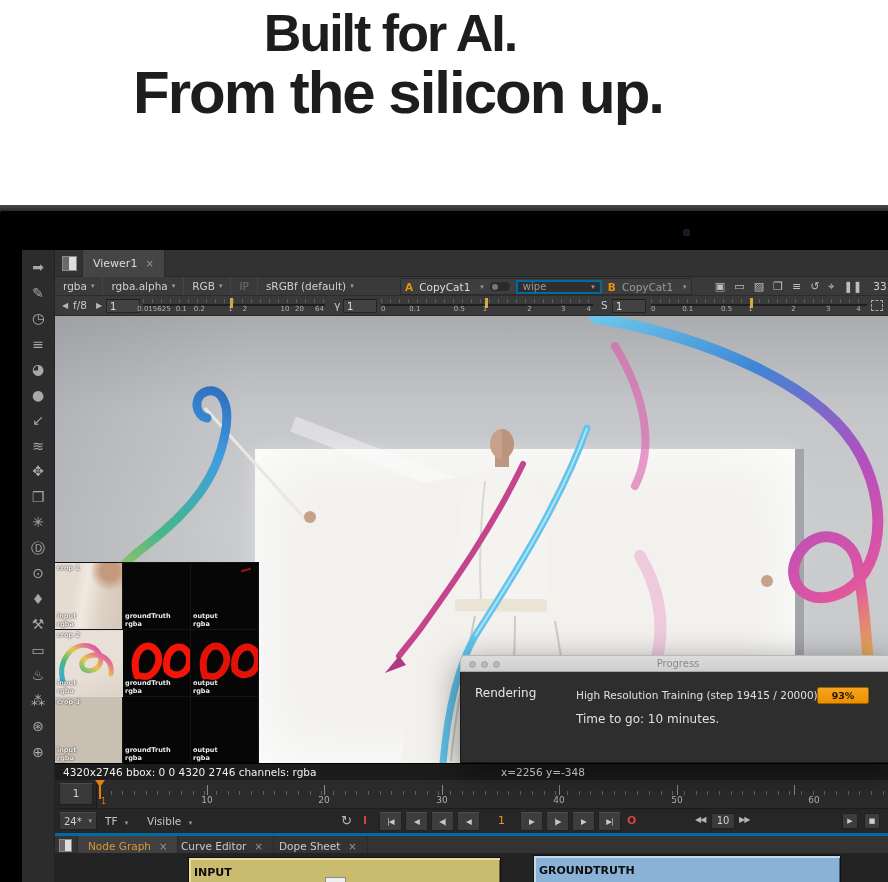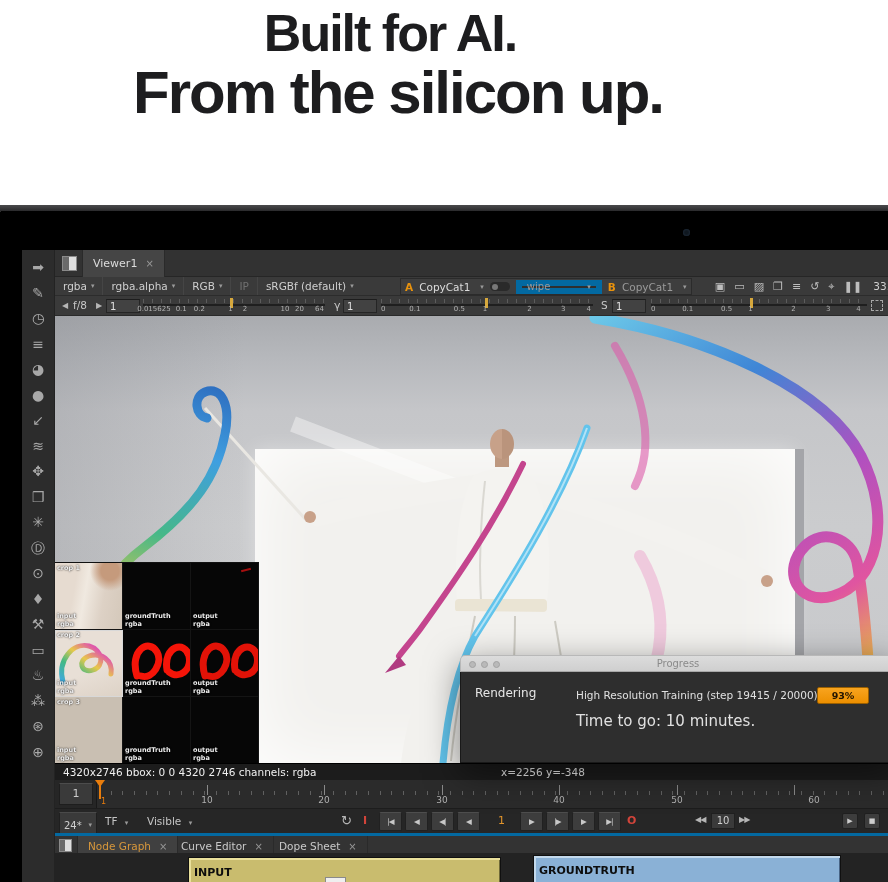--- a/index.html
+++ b/index.html
@@ -46,21 +46,21 @@
               border-bottom:1px solid #2c2c2c; display:flex; align-items:center; }
   .vt-item { display:flex; align-items:center; padding:0 8px; height:100%; color:#cfcfcf; font-size:10.5px; }
   .dim { color:#707070; }
   .abgroup { position:absolute; left:345px; top:1px; height:17px; display:flex; align-items:center;
              background:#3e3e3e; border:1px solid #2b2b2b; padding:0 4px; gap:6px; }
   .badge { color:#e8920d; font-weight:bold; font-size:10.5px; }
   .abtext { color:#dcdcdc; font-size:10.5px; }
   .abtext.b { color:#9a9a9a; }
   .toggle { width:20px; height:9px; border-radius:5px; background:#2a2a2a; position:relative; }
   .toggle::after { content:""; position:absolute; left:2px; top:1.5px; width:6px; height:6px; border-radius:50%; background:#787878; }
-  .wipebox { background:#2f2f2f; border:6px solid #0369a1; height:14px; width:86px;
+  .wipebox { background:#2f2f2f; border:2px solid #0369a1; height:14px; width:86px;
              color:#9a9a9a; font-size:10px; padding:0 5px; display:flex; align-items:center; justify-content:space-between; }
   .ricons { position:absolute; right:26px; top:0; height:19px; display:flex; align-items:center; gap:9px; }
   .ricon { color:#bdbdbd; font-size:11px; }
   .fps { position:absolute; right:-2px; top:3px; color:#cfcfcf; font-size:10.5px; }
 
   
   .exprow { position:absolute; left:55px; top:296px; right:0; height:20px; background:#3a3a3a;
             border-bottom:1px solid #2a2a2a; }
   .exprow .lbl { position:absolute; top:3px; color:#c8c8c8; font-size:10.5px; }
   .arrowbtn { position:absolute; top:5px; color:#b5b5b5; font-size:8px; }
@@ -113,21 +113,21 @@
   .ruler .rlabel { position:absolute; top:15px; transform:translateX(-50%); color:#b0b0b0; font-size:9px; }
   .playhead { position:absolute; left:54px; top:0; width:2px; height:19px; background:#e87d0d; }
   .playhead::before { content:""; position:absolute; left:-4px; top:0; border-left:5px solid transparent;
                       border-right:5px solid transparent; border-top:7px solid #e87d0d; }
   .phlabel { position:absolute; left:58px; top:17px; color:#e87d0d; font-size:8px; }
 
   
   .playbar { position:absolute; left:55px; top:808px; right:0; height:25px; background:#262626; border-top:1px solid #1d1d1d; }
   .ratebox { position:absolute; left:4px; top:3px; width:38px; height:18px; background:#3a3a3a;
              border:1px solid #1f1f1f; border-top-color:#4a4a4a; color:#cfcfcf; font-size:10px;
-             display:flex; align-items:center; justify-content:space-between; padding:12px 4px; }
+             display:flex; align-items:center; justify-content:space-between; padding:4px 4px; }
   .pb-lbl { position:absolute; top:6px; color:#c5c5c5; font-size:10.5px; }
   .loopicon { position:absolute; left:286px; top:4px; color:#b5b5b5; font-size:13px; }
   .inout { position:absolute; top:5px; color:#d2443a; font-weight:bold; font-size:11px; }
   .tbtn { position:absolute; top:3px; width:23px; height:19px; background:#3d3d3d; border:1px solid #212121;
           border-top-color:#4e4e4e; border-radius:2px; color:#c8c8c8; font-size:7.5px;
           display:flex; align-items:center; justify-content:center; letter-spacing:-1px; }
   .curframe { position:absolute; top:5px; color:#e2952c; font-size:11px; }
   .skipg { position:absolute; top:6px; color:#b5b5b5; font-size:8px; letter-spacing:-1px; }
   .skipbox { position:absolute; top:4px; width:24px; height:16px; background:#3a3a3a; border:1px solid #202020;
              color:#d0d0d0; font-size:10px; text-align:center; line-height:14px; }
@@ -156,21 +156,21 @@
   .progress { position:absolute; left:460px; top:655px; width:436px; height:108px;
               box-shadow:0 10px 34px rgba(0,0,0,.5); border-radius:5px 5px 0 0; }
   .ptitle { position:relative; height:17px; background:linear-gradient(#dcdcdc,#cfcfcf);
             border-radius:5px 5px 0 0; border:1px solid #b8b8b8; border-bottom-color:#a8a8a8; }
   .dots { position:absolute; left:8px; top:5px; display:flex; gap:5px; }
   .dot { width:7px; height:7px; border-radius:50%; background:#b9b9b9; border:1px solid #a2a2a2; }
   .ptitletext { position:absolute; left:0; right:0; top:2px; text-align:center; color:#8a8a8a; font-size:10px; }
   .pbody { position:relative; height:91px; background:#2e2e2e; border:1px solid #191919; border-top:none; }
   .ptask { position:absolute; left:14px; top:14px; color:#e6e6e6; font-size:12px; }
   .pdetail { position:absolute; left:115px; top:17px; color:#e0e0e0; font-size:10.5px; }
-  .peta { position:absolute; left:115px; top:40px; color:#e0e0e0; font-size:15px;text-align:right; }
+  .peta { position:absolute; left:115px; top:40px; color:#e0e0e0; font-size:12px;text-align:right; }
   .pbar { position:absolute; left:356px; top:15px; width:52px; height:17px; border-radius:2px;
           background:linear-gradient(#f8a41f,#ec8f00); border:1px solid #9a5f00;
           color:#241500; font-size:9.5px; font-weight:bold; text-align:center; line-height:15px; }
 </style>
 </head>
 <body>
 
 <div id="page">
 
   <div class="hero">

